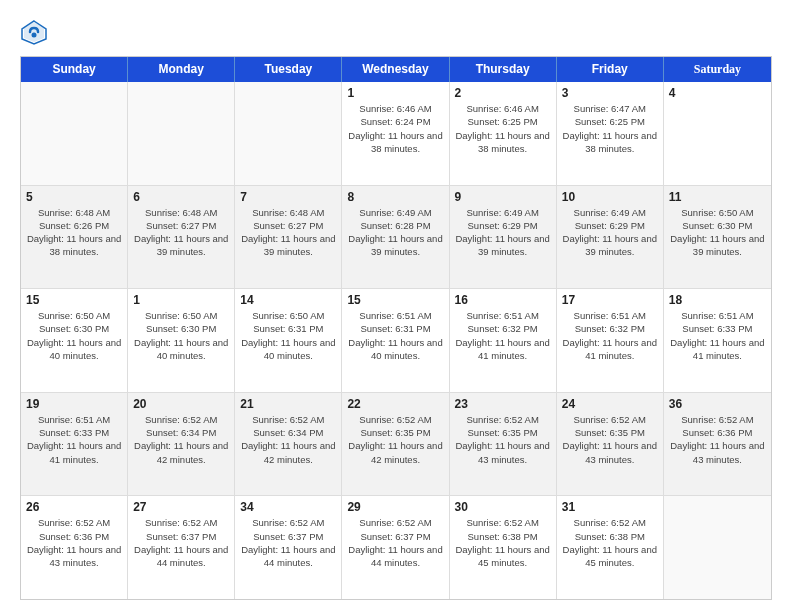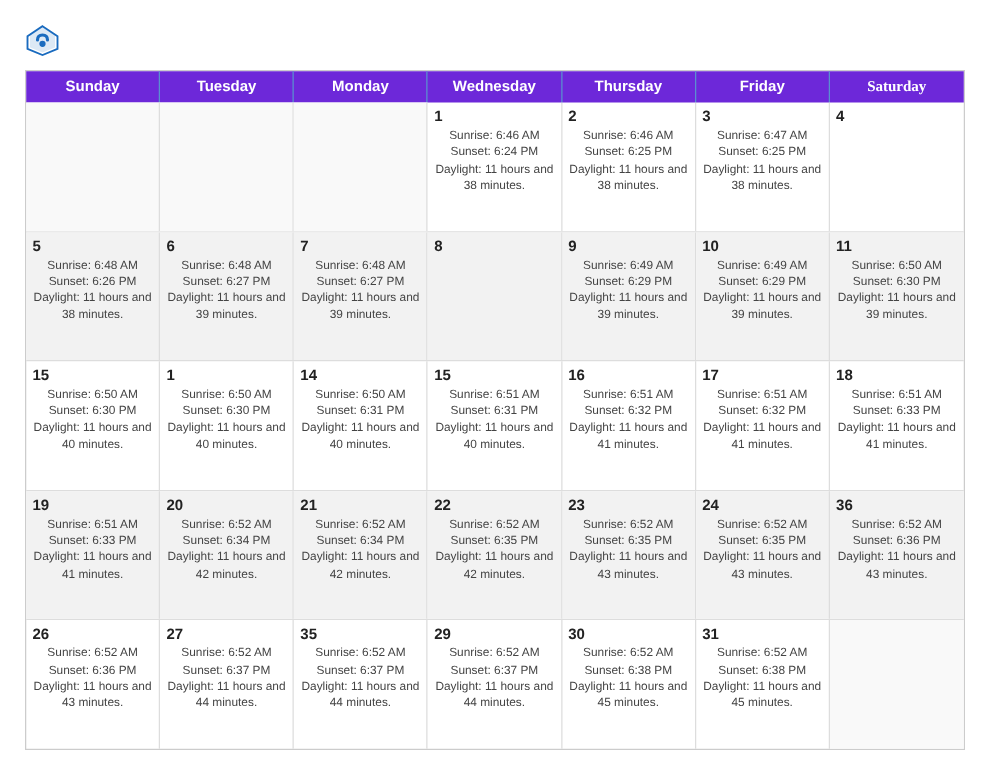--- a/index.html
+++ b/index.html
@@ -54,21 +54,21 @@
     }
     .calendar {
       flex: 1;
       display: flex;
       flex-direction: column;
       border: 1px solid #ccc;
     }
     .cal-header-row {
       display: grid;
       grid-template-columns: repeat(7, 1fr);
-      background: #6d28d9;
+      background: #1d4ed8;
     }
     .cal-header-cell {
       color: #fff;
       font-size: 12px;
       font-weight: bold;
       text-align: center;
       padding: 5px 2px;
       border-right: 1px solid #5a8fd0;
     }
     .cal-header-cell:last-child { border-right: none; font-family: Liberation Serif, serif; }
@@ -127,22 +127,22 @@
     </div>
     <div class="title-block">
       <div class="main-title"></div>
       <div class="subtitle"></div>
     </div>
   </div>
 
   <div class="calendar">
     <div class="cal-header-row">
     <div class="cal-header-cell">Sunday</div>
+        <div class="cal-header-cell">Monday</div>
         <div class="cal-header-cell">Tuesday</div>
-        <div class="cal-header-cell">Monday</div>
         <div class="cal-header-cell">Wednesday</div>
         <div class="cal-header-cell">Thursday</div>
         <div class="cal-header-cell">Friday</div>
         <div class="cal-header-cell">Saturday</div>
       </div>
     <div class="cal-body">
     <div class="cal-row">
           <div class="cal-cell empty"></div>
           <div class="cal-cell empty"></div>
           <div class="cal-cell empty"></div>
@@ -188,20 +188,24 @@
           </div>
           <div class="cal-cell">
             <div class="day-num">7</div>
             <div class="cell-info">Sunrise: 6:48 AM
 Sunset: 6:27 PM
 Daylight: 11 hours
 and 39 minutes.</div>
           </div>
           <div class="cal-cell">
             <div class="day-num">8</div>
+            <div class="cell-info">Sunrise: 6:49 AM
+Sunset: 6:28 PM
+Daylight: 11 hours
+and 39 minutes.</div>
           </div>
           <div class="cal-cell">
             <div class="day-num">9</div>
             <div class="cell-info">Sunrise: 6:49 AM
 Sunset: 6:29 PM
 Daylight: 11 hours
 and 39 minutes.</div>
           </div>
           <div class="cal-cell">
             <div class="day-num">10</div>
@@ -329,21 +333,21 @@
 and 43 minutes.</div>
           </div>
           <div class="cal-cell">
             <div class="day-num">27</div>
             <div class="cell-info">Sunrise: 6:52 AM
 Sunset: 6:37 PM
 Daylight: 11 hours
 and 44 minutes.</div>
           </div>
           <div class="cal-cell">
-            <div class="day-num">35</div>
+            <div class="day-num">34</div>
             <div class="cell-info">Sunrise: 6:52 AM
 Sunset: 6:37 PM
 Daylight: 11 hours
 and 44 minutes.</div>
           </div>
           <div class="cal-cell">
             <div class="day-num">29</div>
             <div class="cell-info">Sunrise: 6:52 AM
 Sunset: 6:37 PM
 Daylight: 11 hours

